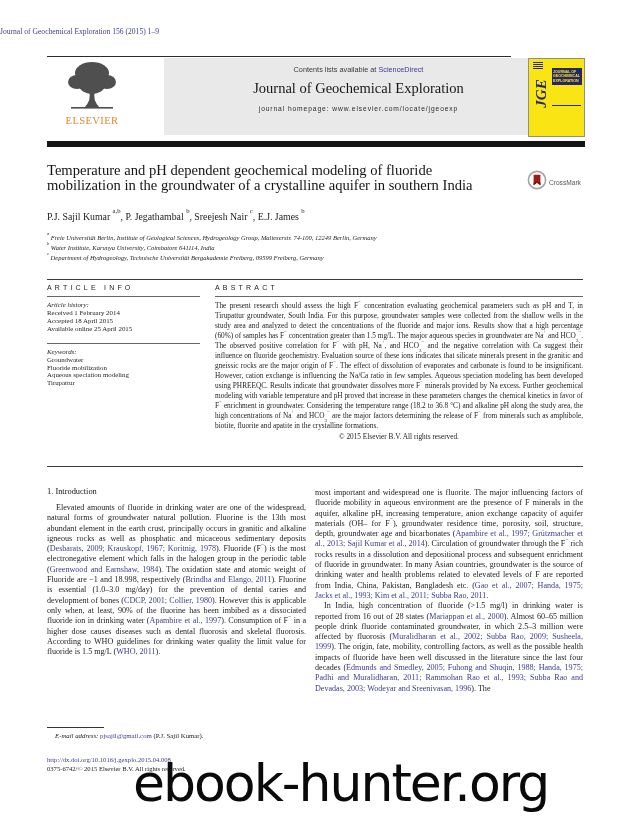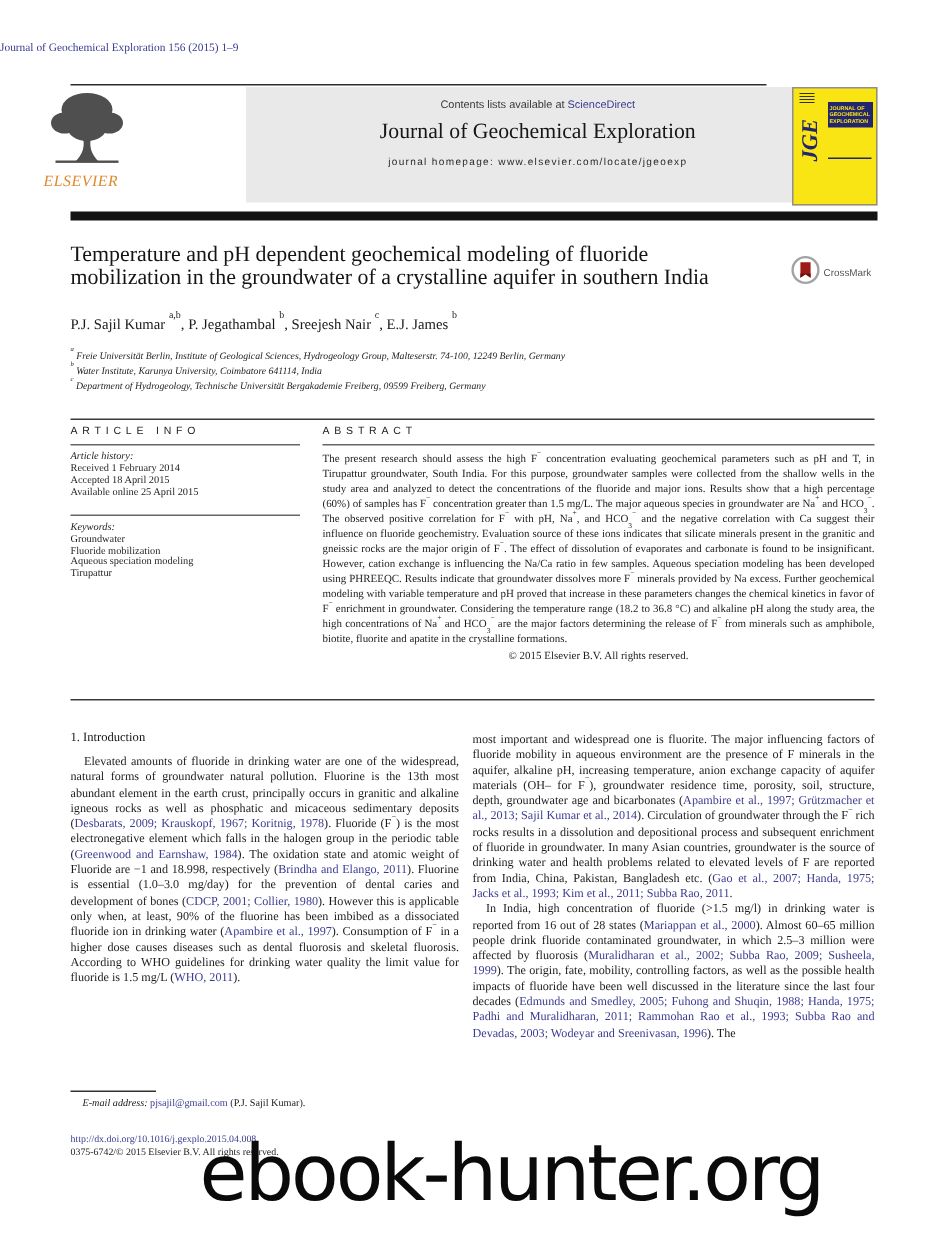--- a/index.html
+++ b/index.html
@@ -8,21 +8,21 @@
   .abs{position:absolute;}
   .lnk{color:#3c3c91;}
   sup{font-size:68%;line-height:0;position:relative;top:-0.35em;}
   sub{font-size:68%;line-height:0;position:relative;bottom:-0.25em;}
 
   
   .citation{top:27px;left:0;width:620px;font-size:7.6px;color:#3c3c91;}
 
   
   .hdr-topline{left:47px;top:56px;width:464px;height:1px;background:#2c2c2c;}
-  .elsevier{left:29px;top:60px;width:76px;height:76px;font-style:italic;}
+  .elsevier{left:54px;top:60px;width:76px;height:76px;text-align:center;}
   .elsevier-word{font-size:10.5px;color:#e0892f;letter-spacing:.4px;margin-top:-1px;}
   .band{left:122px;top:58px;width:389px;height:77px;background:#e9e9e9;text-align:center;margin-left:42px;}
   .band-contents{margin-top:7px;font-family:"Liberation Sans",sans-serif;font-size:7.3px;color:#3a3a3a;}
   .band-title{margin-top:6px;font-size:14.5px;color:#161616;}
   .band-home{margin-top:8px;font-family:"Liberation Sans",sans-serif;font-size:6.7px;letter-spacing:.9px;color:#2a2a2a;}
   .cover{left:528px;top:58px;width:57px;height:79px;background:#f9e513;border:1px solid #8f8f8f;box-sizing:border-box;}
   .cover-barcode{position:absolute;left:4px;top:3px;width:10px;height:8px;
     background:repeating-linear-gradient(180deg,#2f2f2f 0 1px,#f9e513 1px 2px);}
   .cover-jge{position:absolute;left:-8px;top:26px;width:40px;text-align:center;
     transform:rotate(-90deg);font-style:italic;font-weight:bold;font-size:15px;color:#23266e;

